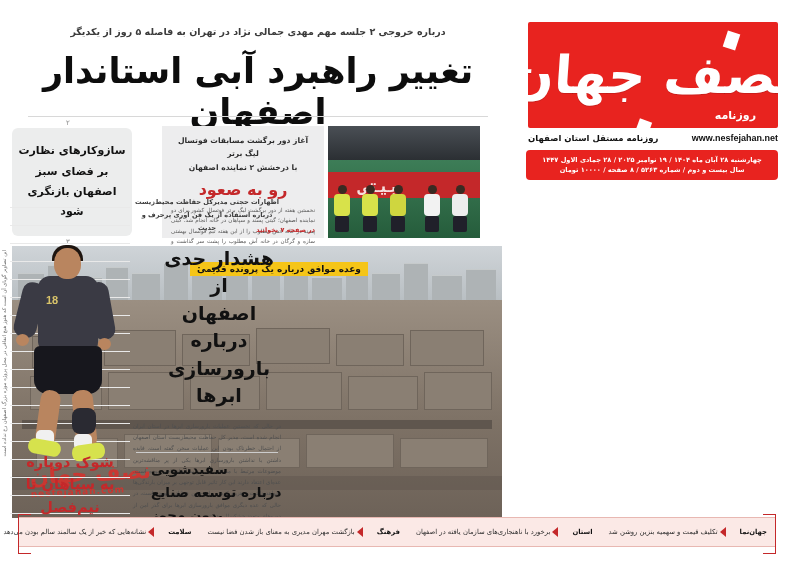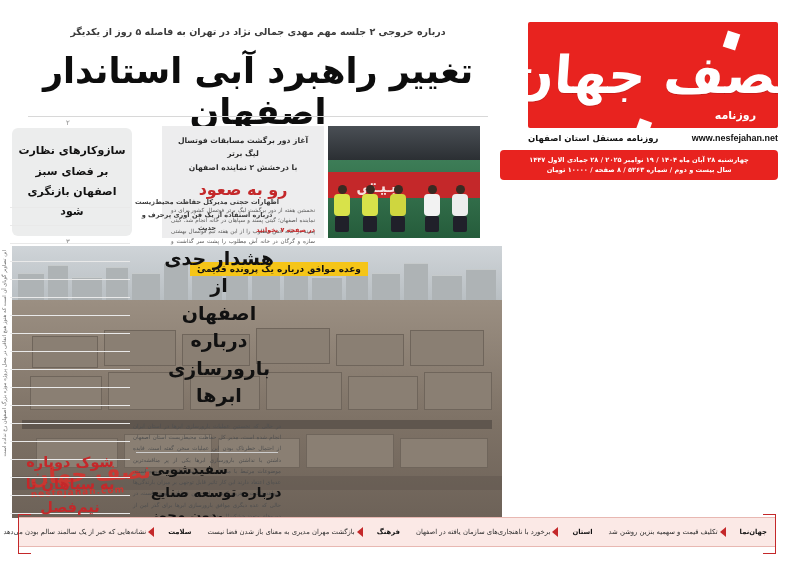--- a/index.html
+++ b/index.html
@@ -32,21 +32,21 @@
   }
   .brand-notch-a{position:absolute;top:10px;right:40px;width:13px;height:17px;background:#fff;transform:rotate(18deg);}
   .brand-notch-b{position:absolute;bottom:-7px;right:128px;width:13px;height:15px;background:#fff;transform:rotate(20deg);}
   .mast-row{
     position:absolute;top:133px;right:16px;width:250px;
     display:flex;justify-content:space-between;align-items:center;
     font-size:8.5px;font-weight:bold;color:#111;
   }
   .mast-url{direction:ltr;font-family:"Liberation Sans",sans-serif;font-size:9px;}
   .datebar{
-    position:absolute;top:150px;right:16px;width:278px;height:30px;
+    position:absolute;top:150px;right:16px;width:252px;height:30px;
     background:#e8231f;border-radius:4px;color:#fff;
     display:flex;flex-direction:column;align-items:center;justify-content:center;
     font-size:6.6px;line-height:1.55;text-align:center;font-weight:bold;
   }
 
   
   .lead{position:absolute;top:26px;right:300px;width:472px;text-align:center;}
   .lead-kicker{font-size:9.5px;color:#3a3a3a;font-weight:bold;margin-bottom:14px;letter-spacing:.2px;}
   .lead-title{font-size:35px;font-weight:bold;color:#0d0d0d;line-height:1.18;letter-spacing:-.5px;}
   .lead-page{font-size:8px;color:#777;margin-top:9px;}
@@ -331,20 +331,38 @@
       <div>سفیدشویی</div>
       <div>درباره توسعه صنایع</div>
       <div>بدون مجوز</div>
     </div>
     <div class="rc2-num">۴</div>
   </div>
   <div class="rule-r2"></div>
 
   <div class="sportcol">
     <div class="sp-lines"></div>
+    <div class="player">
+      <div class="p-armL"></div>
+      <div class="p-armR"></div>
+      <div class="p-torso"></div>
+      <div class="p-num">18</div>
+      <div class="p-hair"></div>
+      <div class="p-head"></div>
+      <div class="p-handL"></div>
+      <div class="p-handR"></div>
+      <div class="p-shorts"></div>
+      <div class="p-legL"></div>
+      <div class="p-legR"></div>
+      <div class="p-knee"></div>
+      <div class="p-sockL"></div>
+      <div class="p-sockR"></div>
+      <div class="p-bootL"></div>
+      <div class="p-bootR"></div>
+    </div>
     <div class="sp-title">
       <div>شوک دوباره</div>
       <div>به سپاهان تا</div>
       <div>نیم‌فصل</div>
     </div>
     <div class="sp-ref">در صفحه ۷ بخوانید</div>
   </div>
 
   <div class="strip">
     <span class="strip-cap-r"></span>

